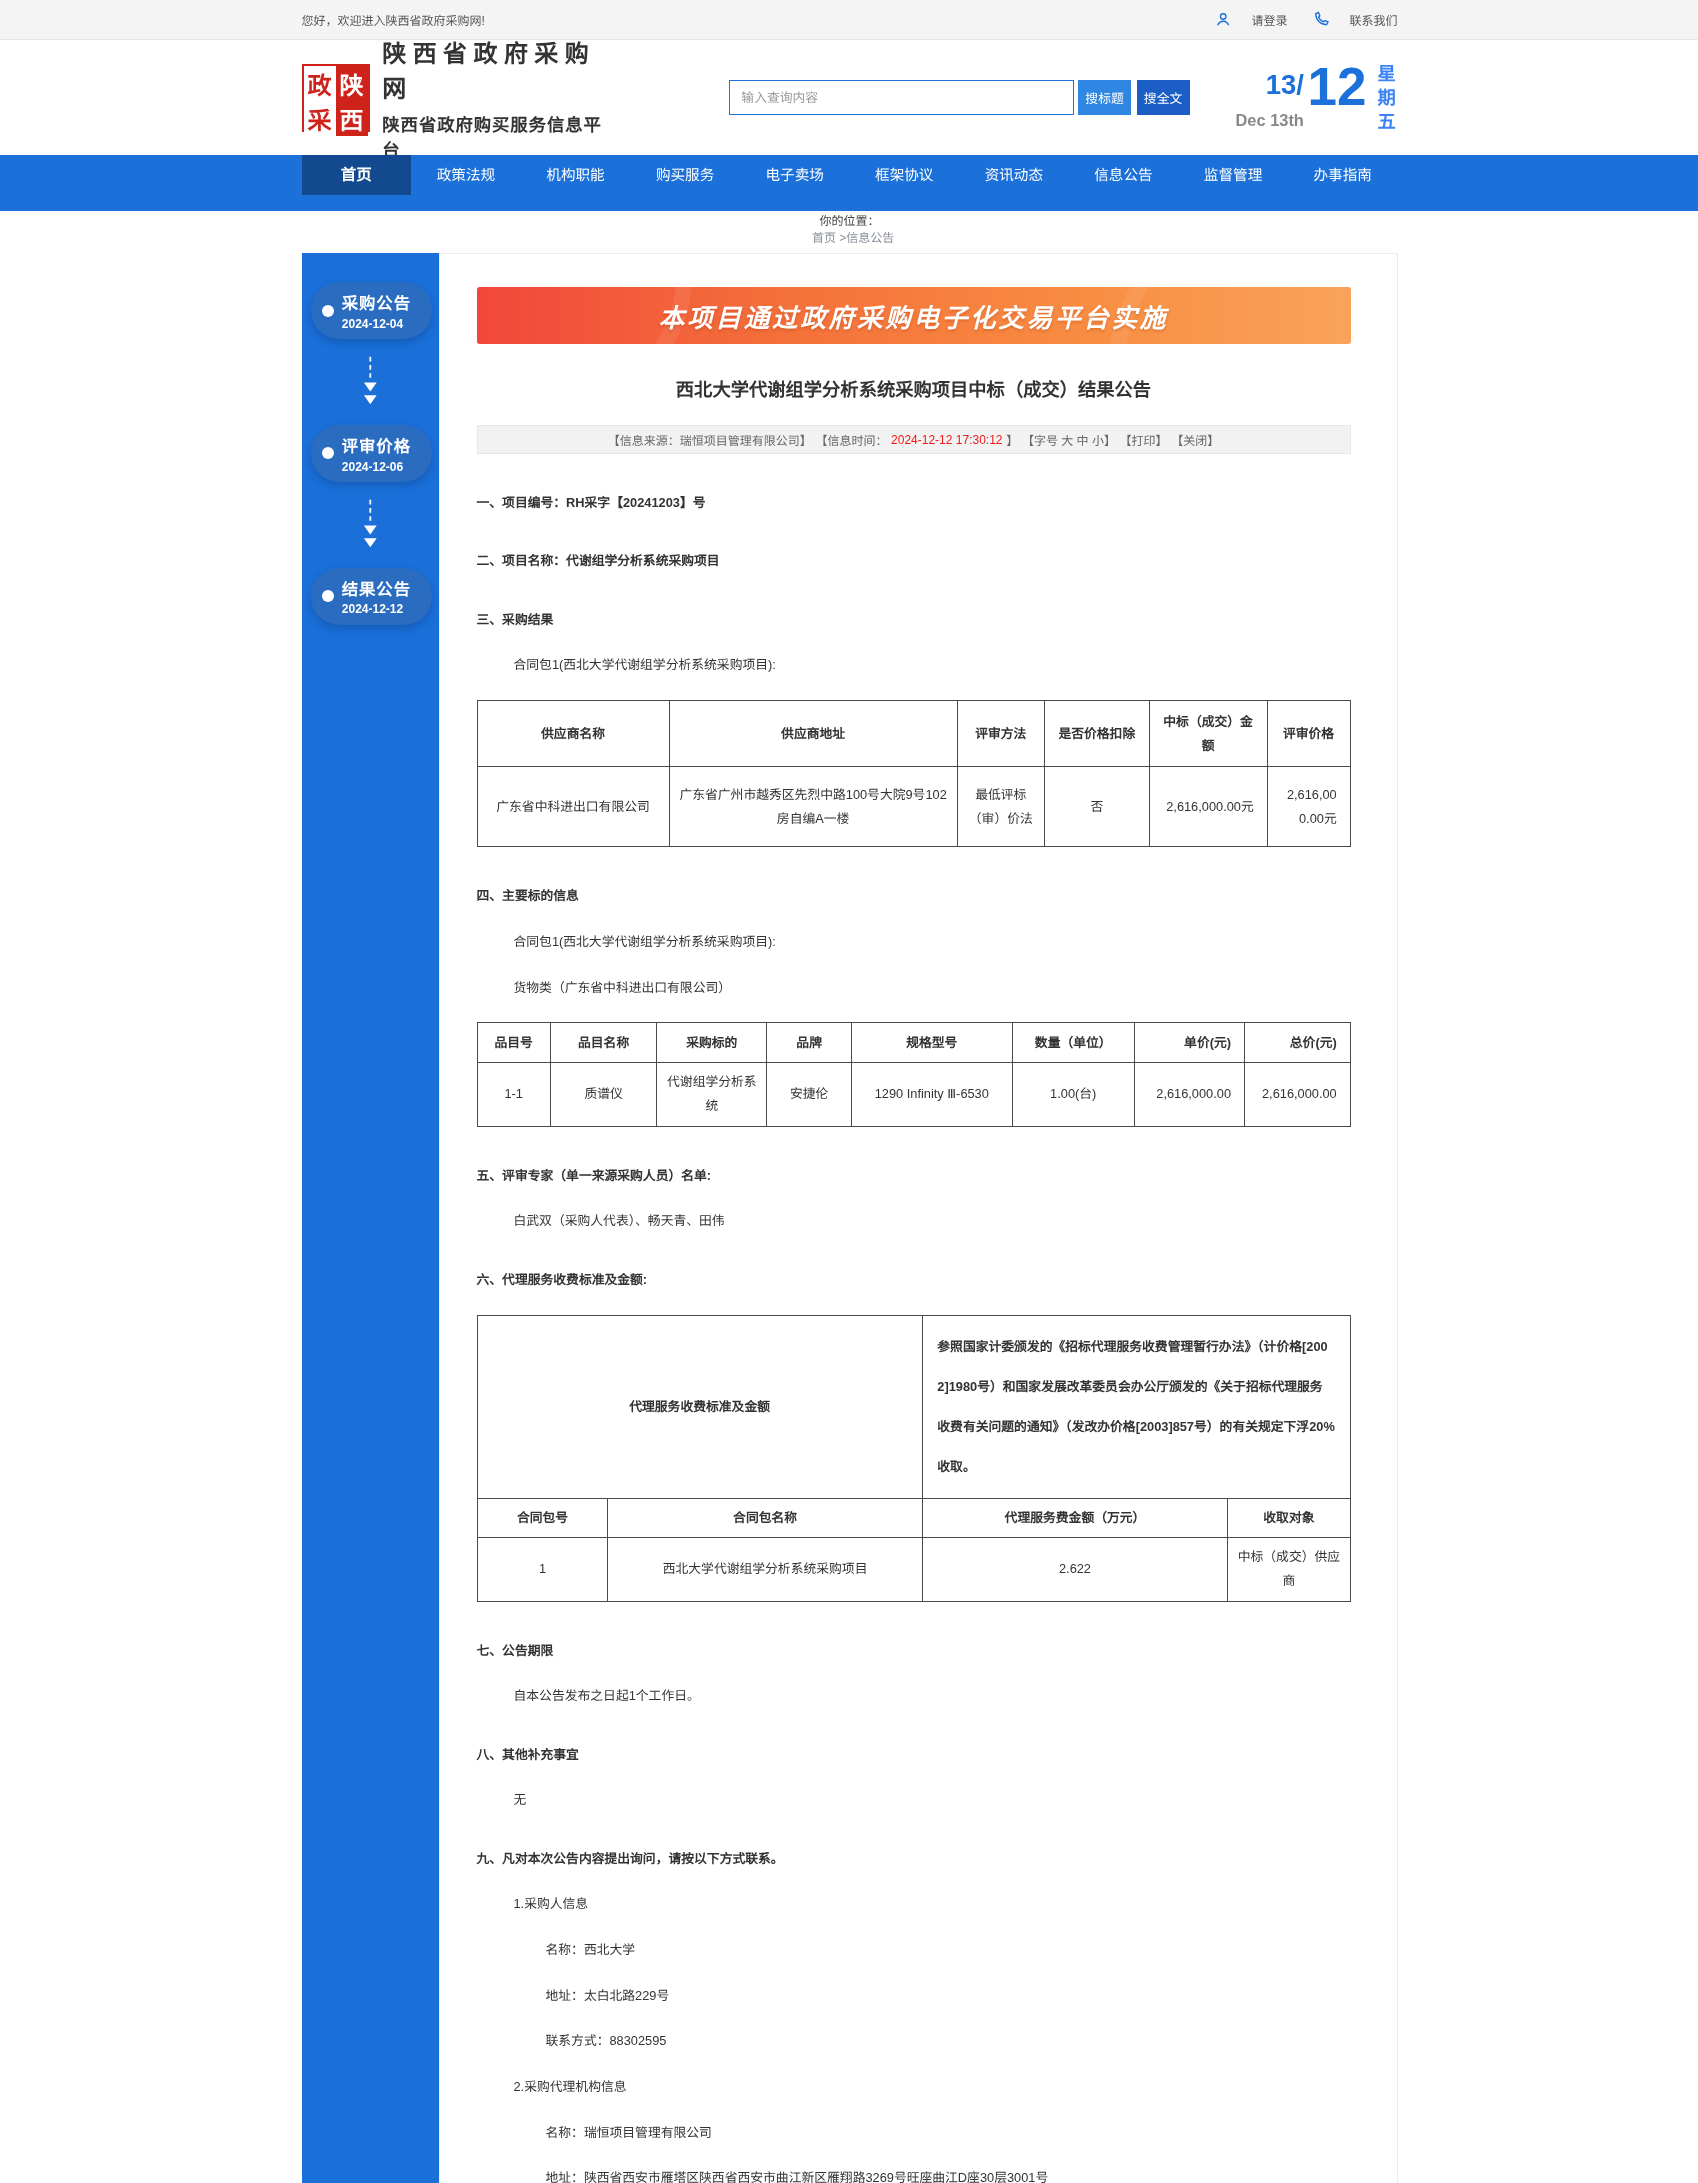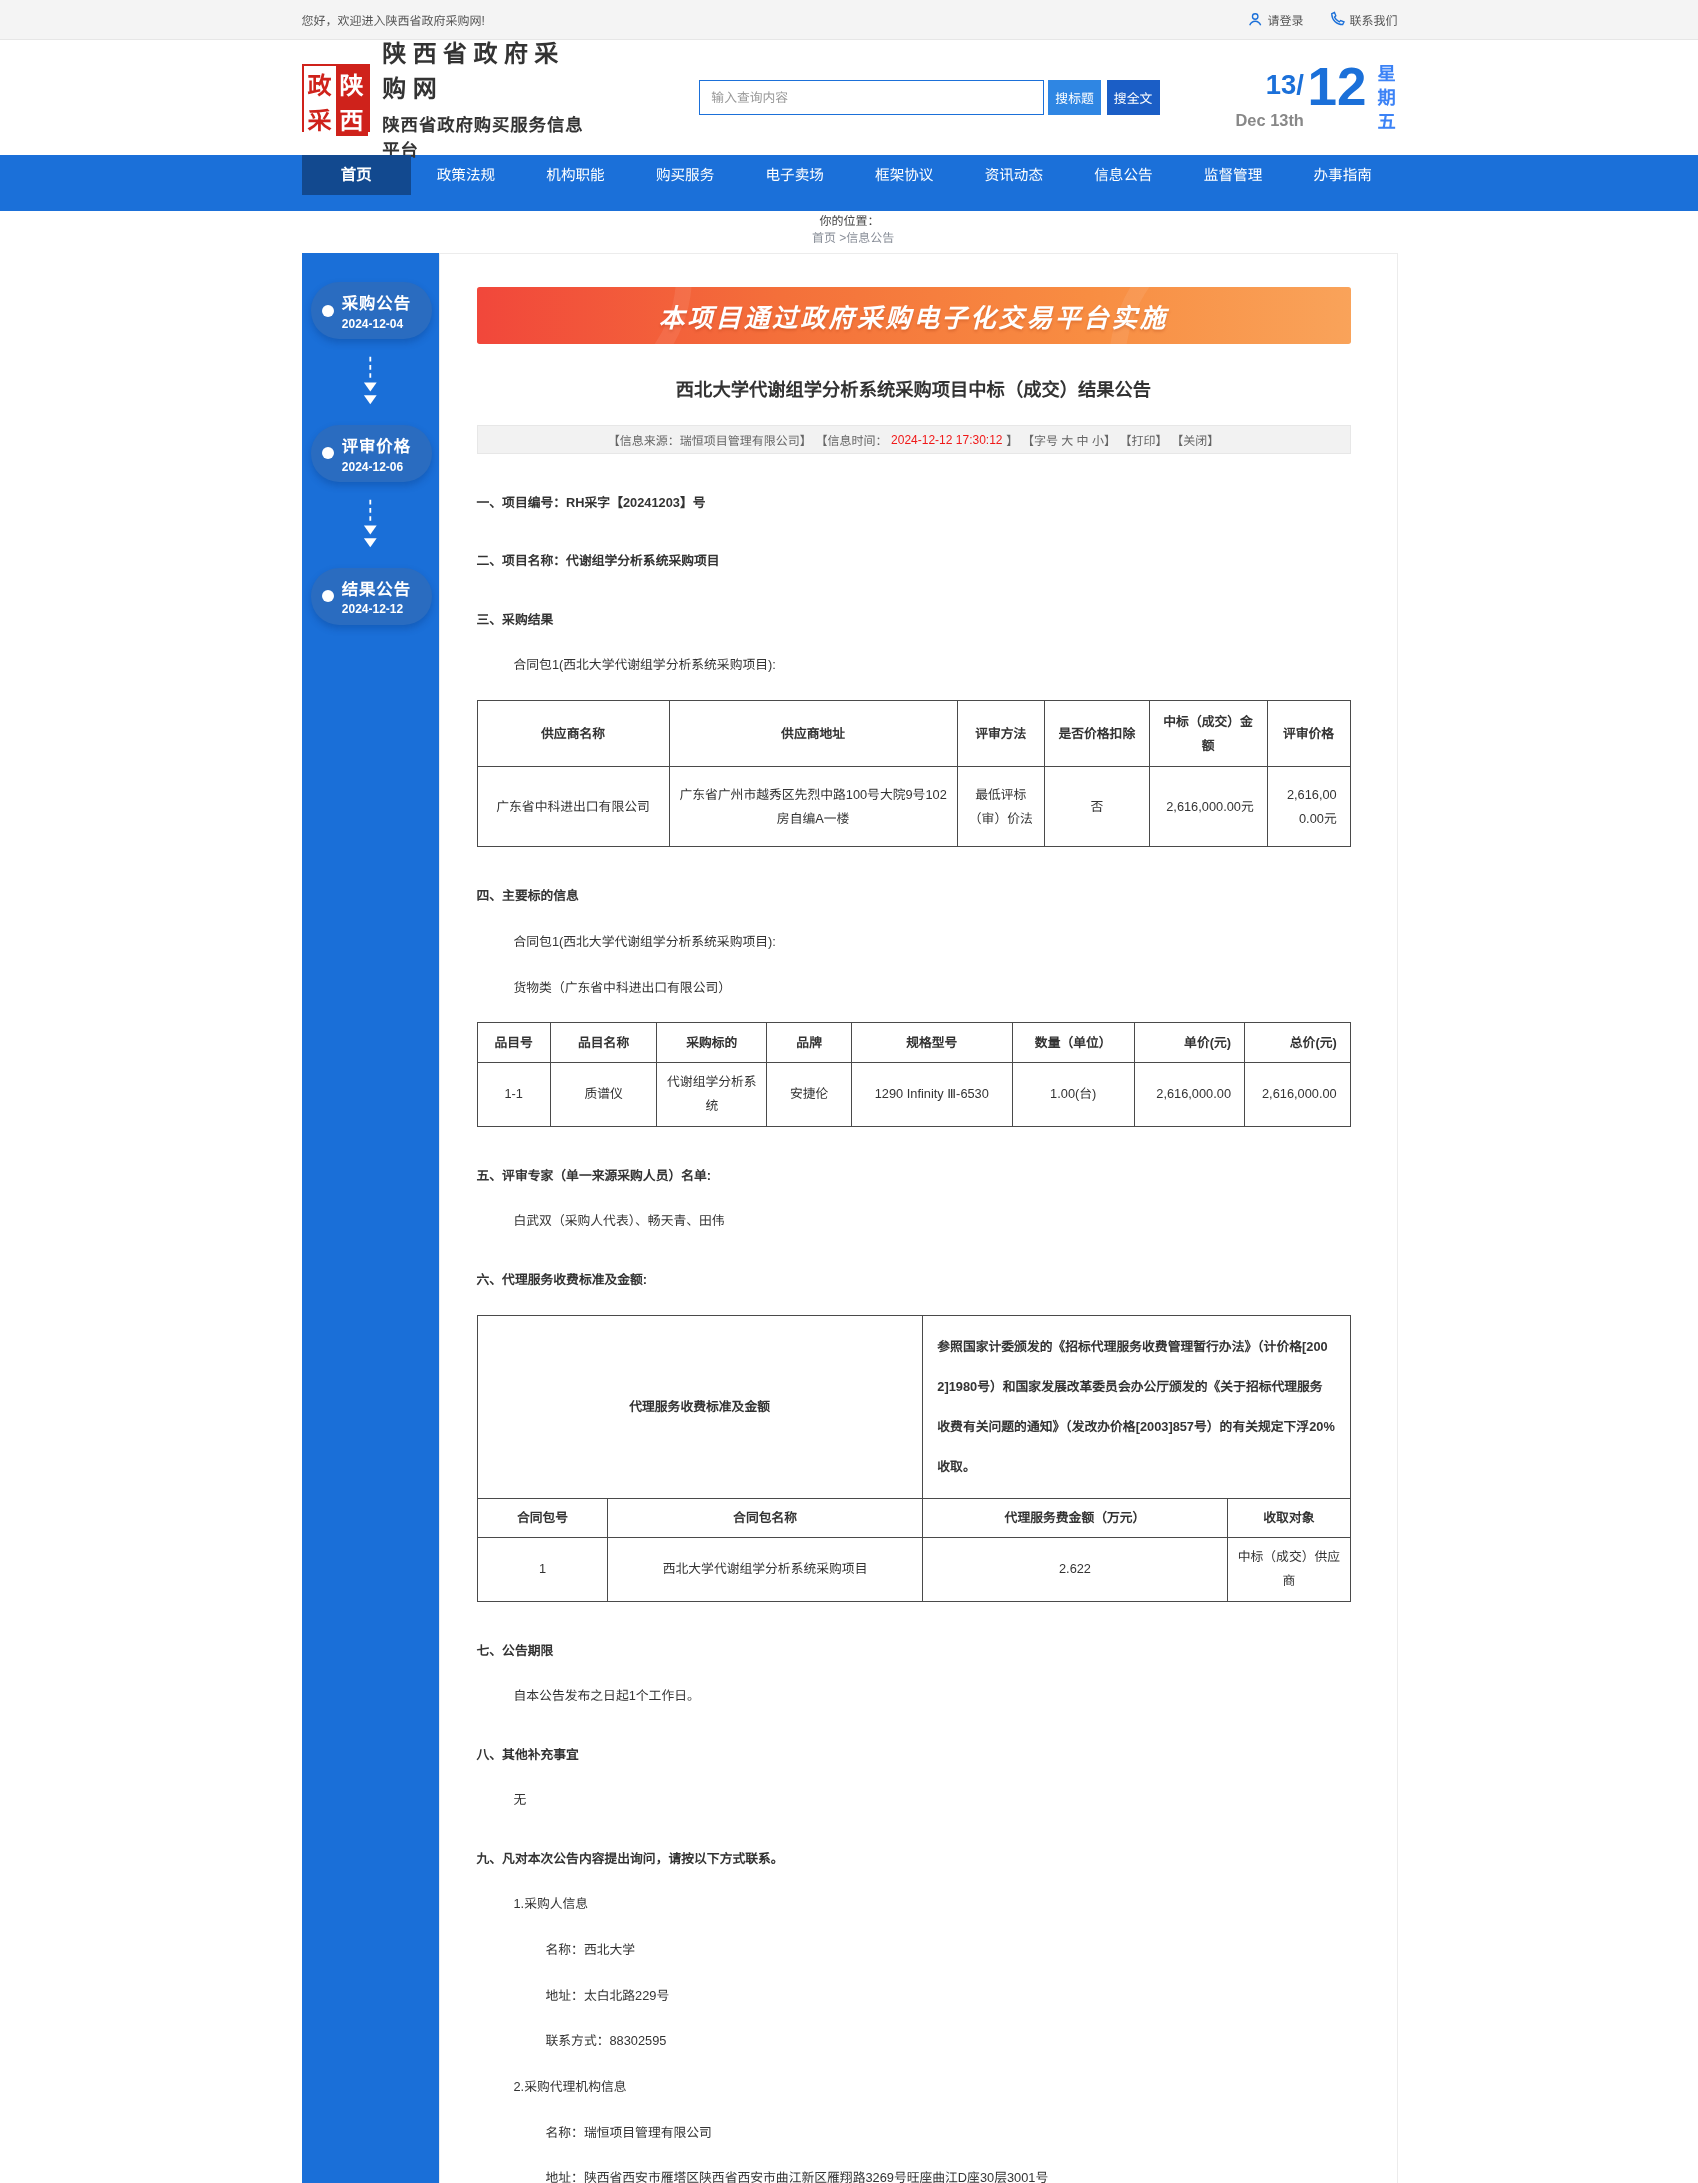--- a/index.html
+++ b/index.html
@@ -3,40 +3,40 @@
 <meta charset="utf-8">
 <style>
   * { margin:0; padding:0; box-sizing:border-box; }
   body { font-family:"Liberation Sans","DejaVu Sans",sans-serif; background:#fff; color:#333; width:1699px; }
   .container { width:1096px; margin:0 auto; }
 
   
   .topbar { background:#f4f4f4; border-bottom:0.9px solid #e6e6e6; height:40px; font-size:12px; color:#555; }
   .topbar .container { display:flex; justify-content:space-between; align-items:center; height:100%; }
   .topbar-right { display:flex; align-items:center; gap:25.6px; }
-  .topbar-link { display:flex; align-items:center; gap:4px; color:#555; cursor:pointer; }
+  .topbar-link { display:flex; align-items:center; gap:20px; color:#555; cursor:pointer; }
   .icon-svg { display:inline-block; vertical-align:middle; }
 
   
   .header { background:#fff; height:115px; }
   .header .container { display:flex; align-items:center; height:100%; }
   .seal { width:68px; height:68px; border:2.7px solid #cf221b; background:#fff; display:grid; grid-template-columns:1fr 1fr; grid-template-rows:1fr 1fr; flex:0 0 auto; }
   .seal span { display:flex; align-items:center; justify-content:center; font-size:24px; font-weight:bold; }
   .seal .pos { color:#cf221b; background:#fff; }
   .seal .neg { color:#fff; background:#cf221b; }
   .brand { margin-left:12.8px; }
   .brand-title { font-size:24px; font-weight:bold; color:#333; letter-spacing:6.4px; }
   .brand-sub { font-size:17.4px; font-weight:bold; color:#333; margin-top:7.3px; letter-spacing:0.9px; }
   .searchbox { display:flex; align-items:center; margin-left:110px; }
   .search-input { width:345px; height:35px; border:1.8px solid #1b70d9; padding:12px 11px; font-size:12.8px; color:#333; outline:none; }
   .search-input::placeholder { color:#999; }
   .btn-search { height:35px; width:53px; border:none; color:#fff; font-size:12.8px; cursor:pointer; }
   .btn-title { background:#2f86e3; margin-left:3.7px; }
   .btn-full { background:#1b5ec6; margin-left:5.5px; }
-  .datebox { margin-left:76px; display:flex; align-items:flex-start; }
+  .datebox { margin-left:46px; display:flex; align-items:flex-start; }
   .date-left { text-align:right; }
   .date-small { font-size:27.4px; font-weight:bold; color:#1b70d9; line-height:27.4px; margin-top:9.1px; }
   .date-en { font-size:16.4px; font-weight:bold; color:#888; margin-top:12.8px; white-space:nowrap; }
   .date-big { font-size:53px; font-weight:bold; color:#1b70d9; line-height:49px; margin-left:3.7px; }
   .date-week { margin-left:11px; font-size:18.3px; font-weight:bold; color:#3b82f6; width:20px; line-height:24px; word-break:break-all; }
 
   
   .nav { background:#1b70d9; height:56px; }
   .nav ul { list-style:none; display:flex; height:40px; }
   .nav li { flex:1; text-align:center; line-height:40px; font-size:14.6px; color:#fff; cursor:pointer; white-space:nowrap; }

